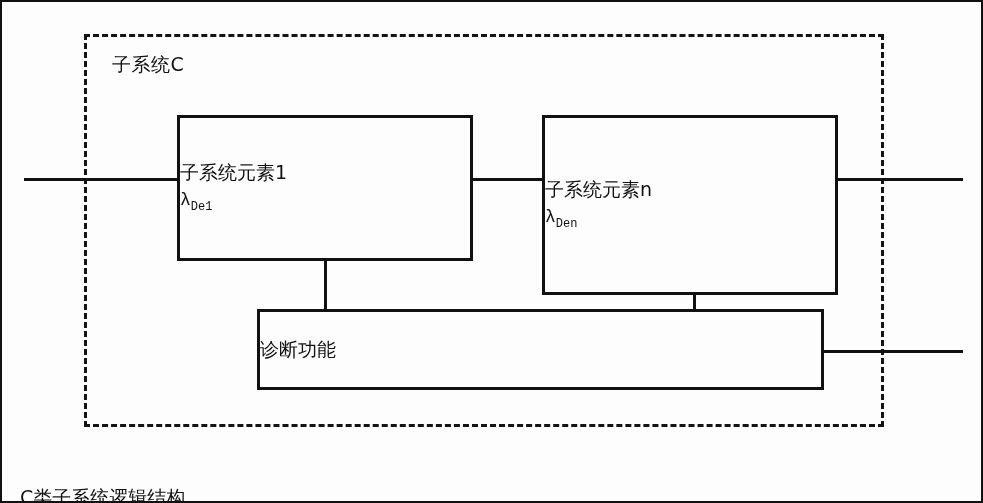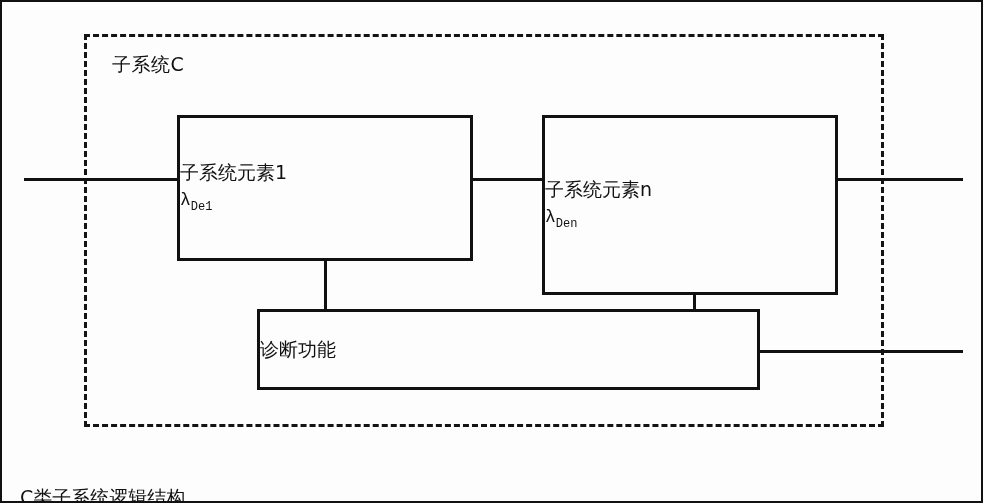--- a/index.html
+++ b/index.html
@@ -58,21 +58,21 @@
   }
   #box-element-n {
     left: 540px;
     top: 113px;
     width: 296px;
     height: 180px;
   }
   #box-diagnostic {
     left: 255px;
     top: 307px;
-    width: 503px;
+    width: 567px;
     height: 81px;
   }
   .box-title {
     font-size: 19px;
     color: #111111;
     line-height: 1.15;
     white-space: nowrap;
   }
   .box-rate {
     font-size: 18px;

